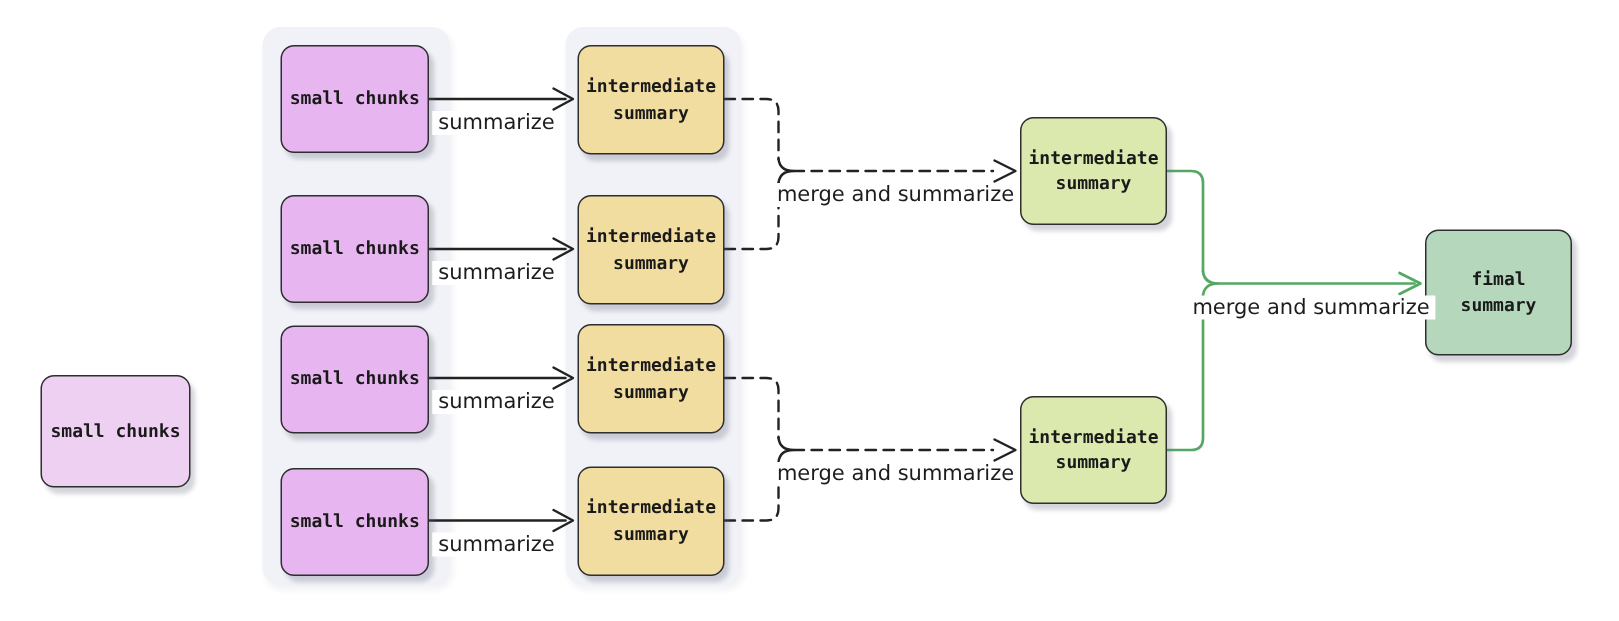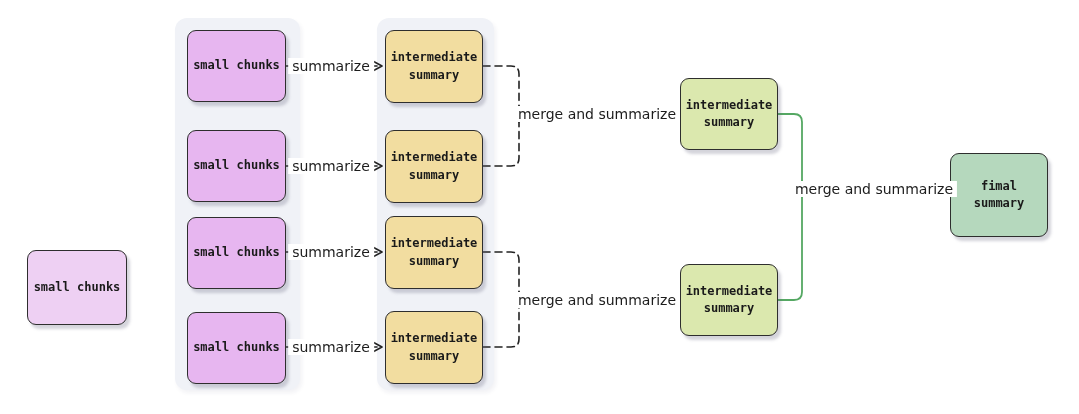--- a/index.html
+++ b/index.html
@@ -48,20 +48,21 @@
   .fill-final{background:#b5d8bd;}
   .edge-label{
     position:absolute;
     transform:translate(-50%,-50%);
     background:#ffffff;
     padding:0 4px;
     font-family:"DejaVu Sans",sans-serif;
     font-size:14px;
     color:#1c1c1c;
     white-space:nowrap;
+    margin-top:16px;
   }
 </style>
 </head>
 <body>
 
 <div class="canvas">
 
   <div class="panel" style="left:175px;top:18px;width:125px;height:372px;"></div>
   <div class="panel" style="left:377px;top:18px;width:117px;height:372px;"></div>
 

